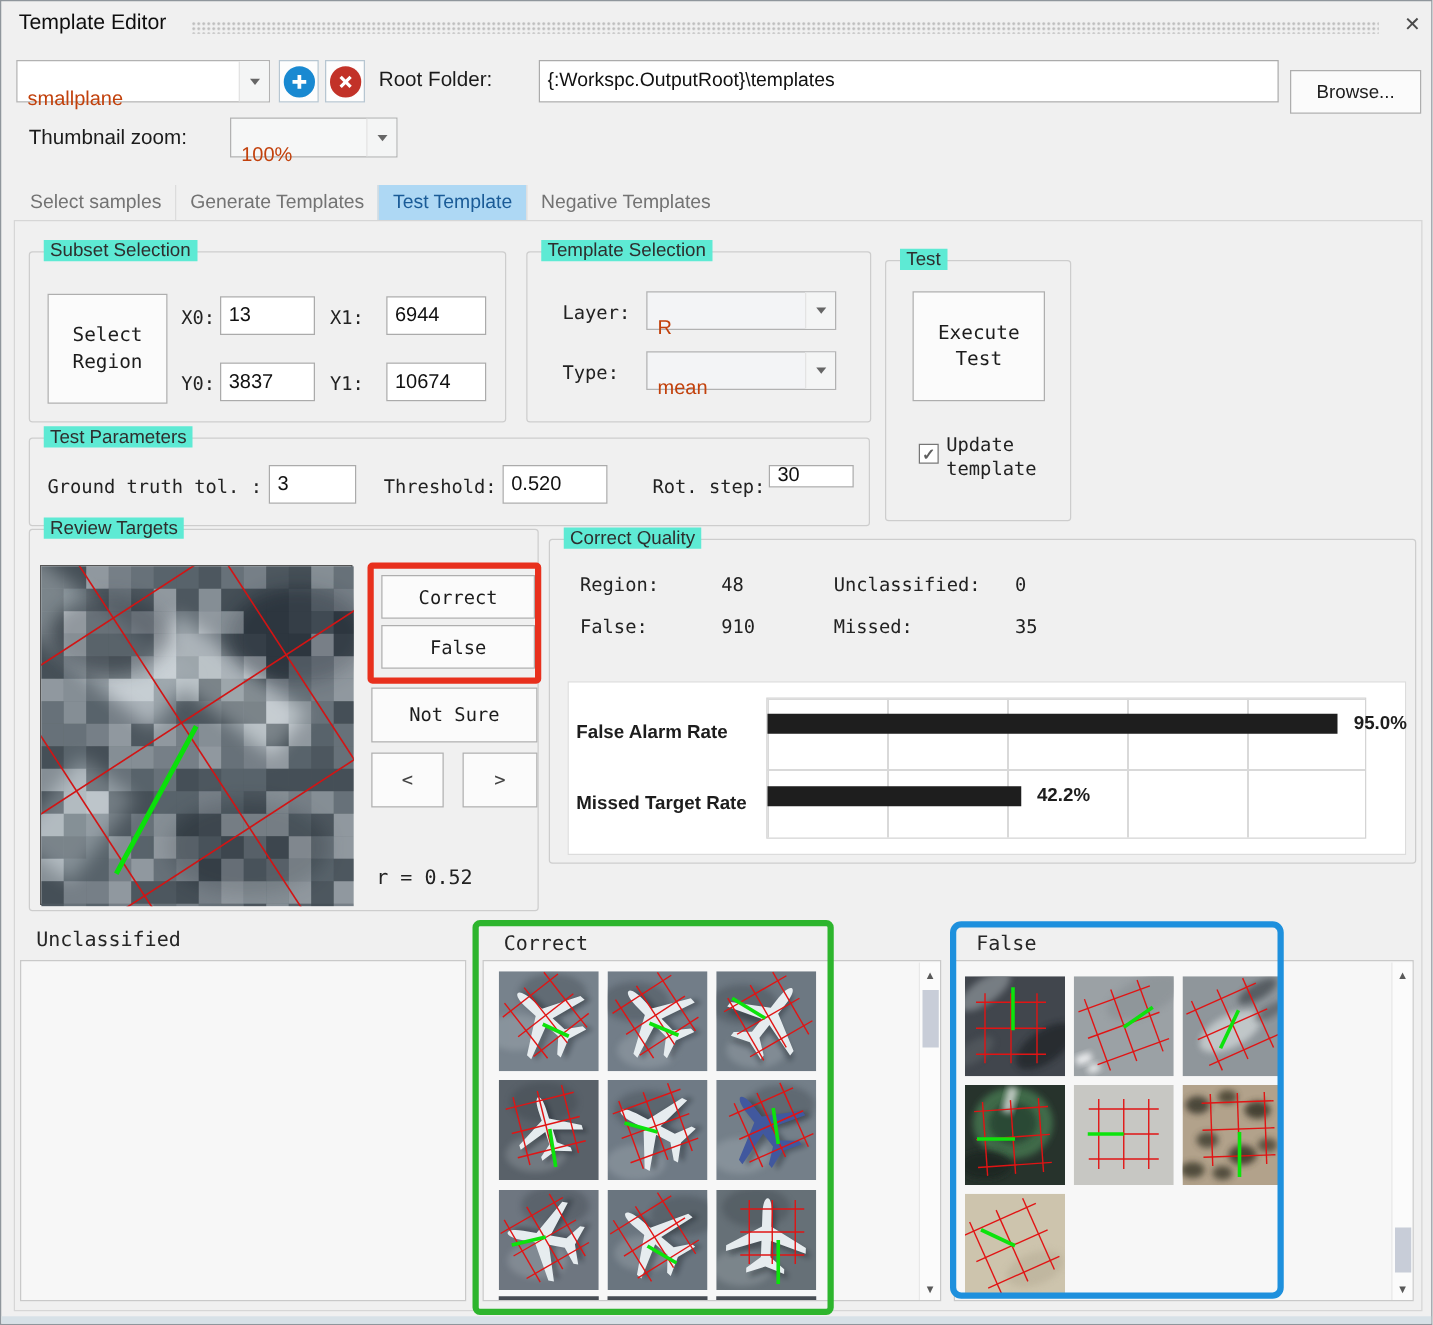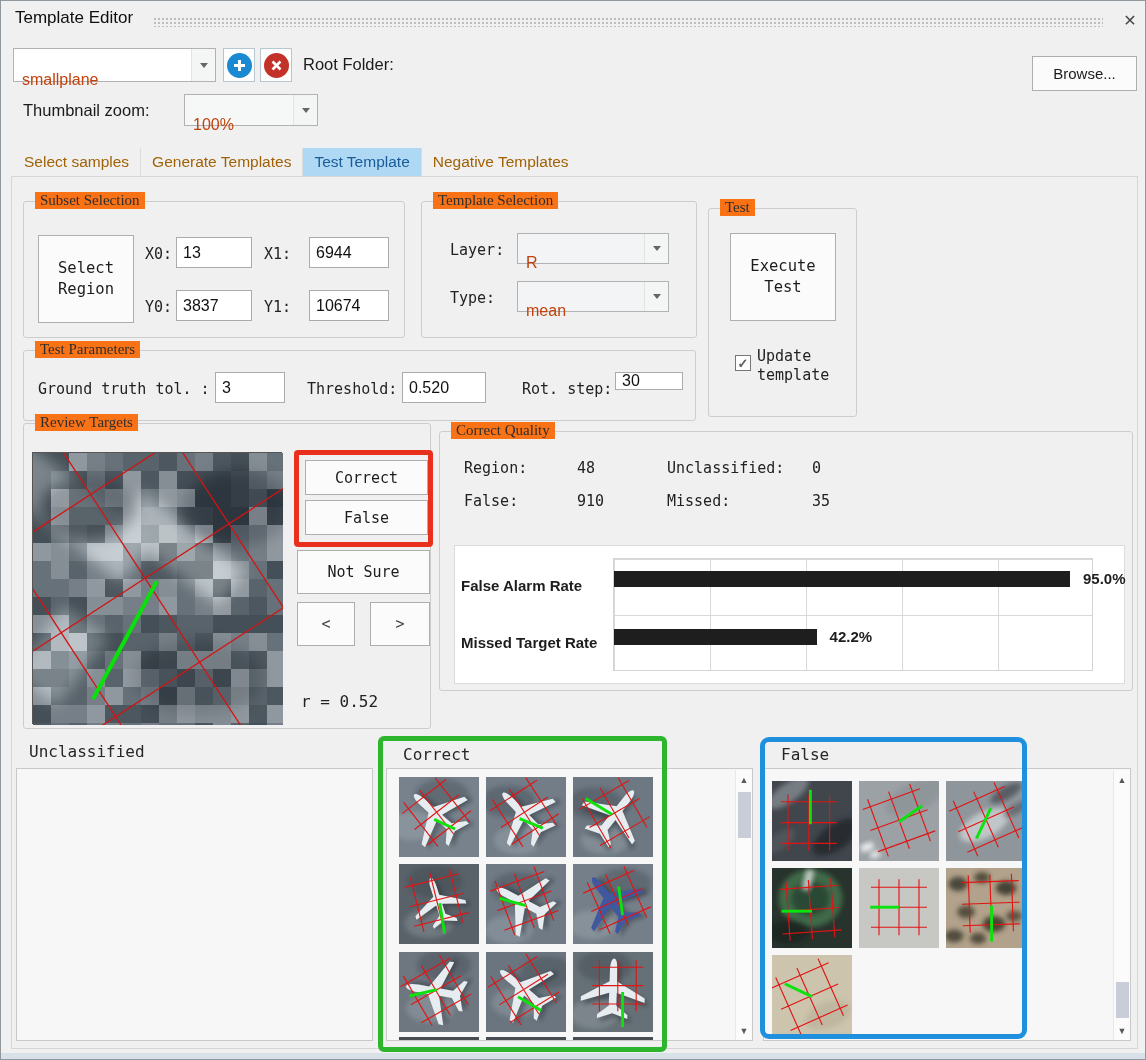--- a/index.html
+++ b/index.html
@@ -18,26 +18,26 @@
   
   .combo{background:#fbfcfc;border:1px solid #b2b2b2;display:flex;align-items:center;}
   .combo .val{flex:1;padding-left:8px;font-size:16px;color:#c2410c;white-space:nowrap;overflow:hidden;margin-top:29px;}
   .combo .arr{width:24px;height:100%;display:flex;align-items:center;justify-content:center;border-left:1px solid #e3e3e3;background:#f4f5f5;}
   .tri{width:0;height:0;border-left:4px solid transparent;border-right:4px solid transparent;border-top:5px solid #666;}
   .tbox{background:#fff;border:1px solid #ababab;font-size:16px;color:#111;padding:0 6px;font-family:"Liberation Sans",sans-serif;}
   .btn{background:#fbfbfb;border:1px solid #aeaeae;display:flex;align-items:center;justify-content:center;text-align:center;font-size:15px;color:#1c1c1c;cursor:default;}
   .btn.mono{font-family:"DejaVu Sans Mono",monospace;}
   
   .group{position:absolute;border:1px solid #cdcdcd;border-radius:3px;}
-  .gtitle{position:absolute;top:-10px;left:11px;background:#f97316;padding:0 5px;
-          font-family:Liberation Serif, serif;font-size:15px;color:#2e2e2e;white-space:nowrap;}
+  .gtitle{position:absolute;top:-10px;left:11px;background:#5eead4;padding:0 5px;
+          font-family:Liberation Sans, sans-serif;font-size:15px;color:#2e2e2e;white-space:nowrap;}
   .flabel{position:absolute;font-family:"DejaVu Sans Mono",monospace;font-size:15px;color:#222;white-space:nowrap;}
   
   #tabs{left:12px;top:147px;height:28px;display:flex;align-items:stretch;}
-  .tab{padding:0 11px;display:flex;align-items:center;font-size:15.5px;color:#a16207;white-space:nowrap;}
+  .tab{padding:0 11px;display:flex;align-items:center;font-size:15.5px;color:#737373;white-space:nowrap;}
   .tab.active{background:#aed8f4;color:#1a5b97;}
   #tabpanel{left:10px;top:175px;width:1127px;height:873px;border:1px solid #d6d6d6;}
   
   #chart{left:14px;top:113px;width:671px;height:139px;background:#fff;border:1px solid #dcdcdc;position:absolute;}
   #plot{position:absolute;left:158px;top:12px;width:480px;height:113px;border:1px solid #d4d4d4;
         background-image:repeating-linear-gradient(to right,#d9d9d9 0 1px,transparent 1px 96px),
                          repeating-linear-gradient(to bottom,#d9d9d9 0 1px,transparent 1px 56.5px);}
   .bar{position:absolute;height:16px;background:#1e1e1e;}
   .pct{position:absolute;font-size:15px;font-weight:600;color:#1d1d1d;white-space:nowrap;}
   .cat{position:absolute;left:6px;width:148px;text-align:left;font-size:15px;font-weight:600;color:#1d1d1d;white-space:nowrap;}
@@ -82,20 +82,21 @@
     </div>
   </div>
   <div class="iconbtn" style="left:259px;top:47px;">
     <div class="circ" style="background:#c23228;">
       <svg width="11" height="11" viewBox="0 0 11 11">
           <path d="M1.5 1.5l8 8M9.5 1.5l-8 8" stroke="#fff" stroke-width="2.6"></path>
         </svg>
     </div>
   </div>
   <div class="abs sans" style="left:302px;top:54px;font-size:16.5px;color:#1b1b1b;">Root Folder:</div>
+  <input class="abs tbox" style="left: 430px; top: 47px; width: 592px; height: 34px; font-size: 15.5px;" value="{:Workspc.OutputRoot}\templates">
   <div class="abs btn sans" style="left:1031px;top:55px;width:105px;height:35px;font-size:15px;">Browse...</div>
 
   <div class="abs sans" style="left:22px;top:100px;font-size:16.5px;color:#1b1b1b;">Thumbnail zoom:</div>
   <div class="abs combo" style="left:183px;top:93px;width:134px;height:32px;background:#f6f7f7;">
     <div class="val">100%</div>
     <div class="arr">
         <div class="tri"></div>
       </div>
   </div>
 

